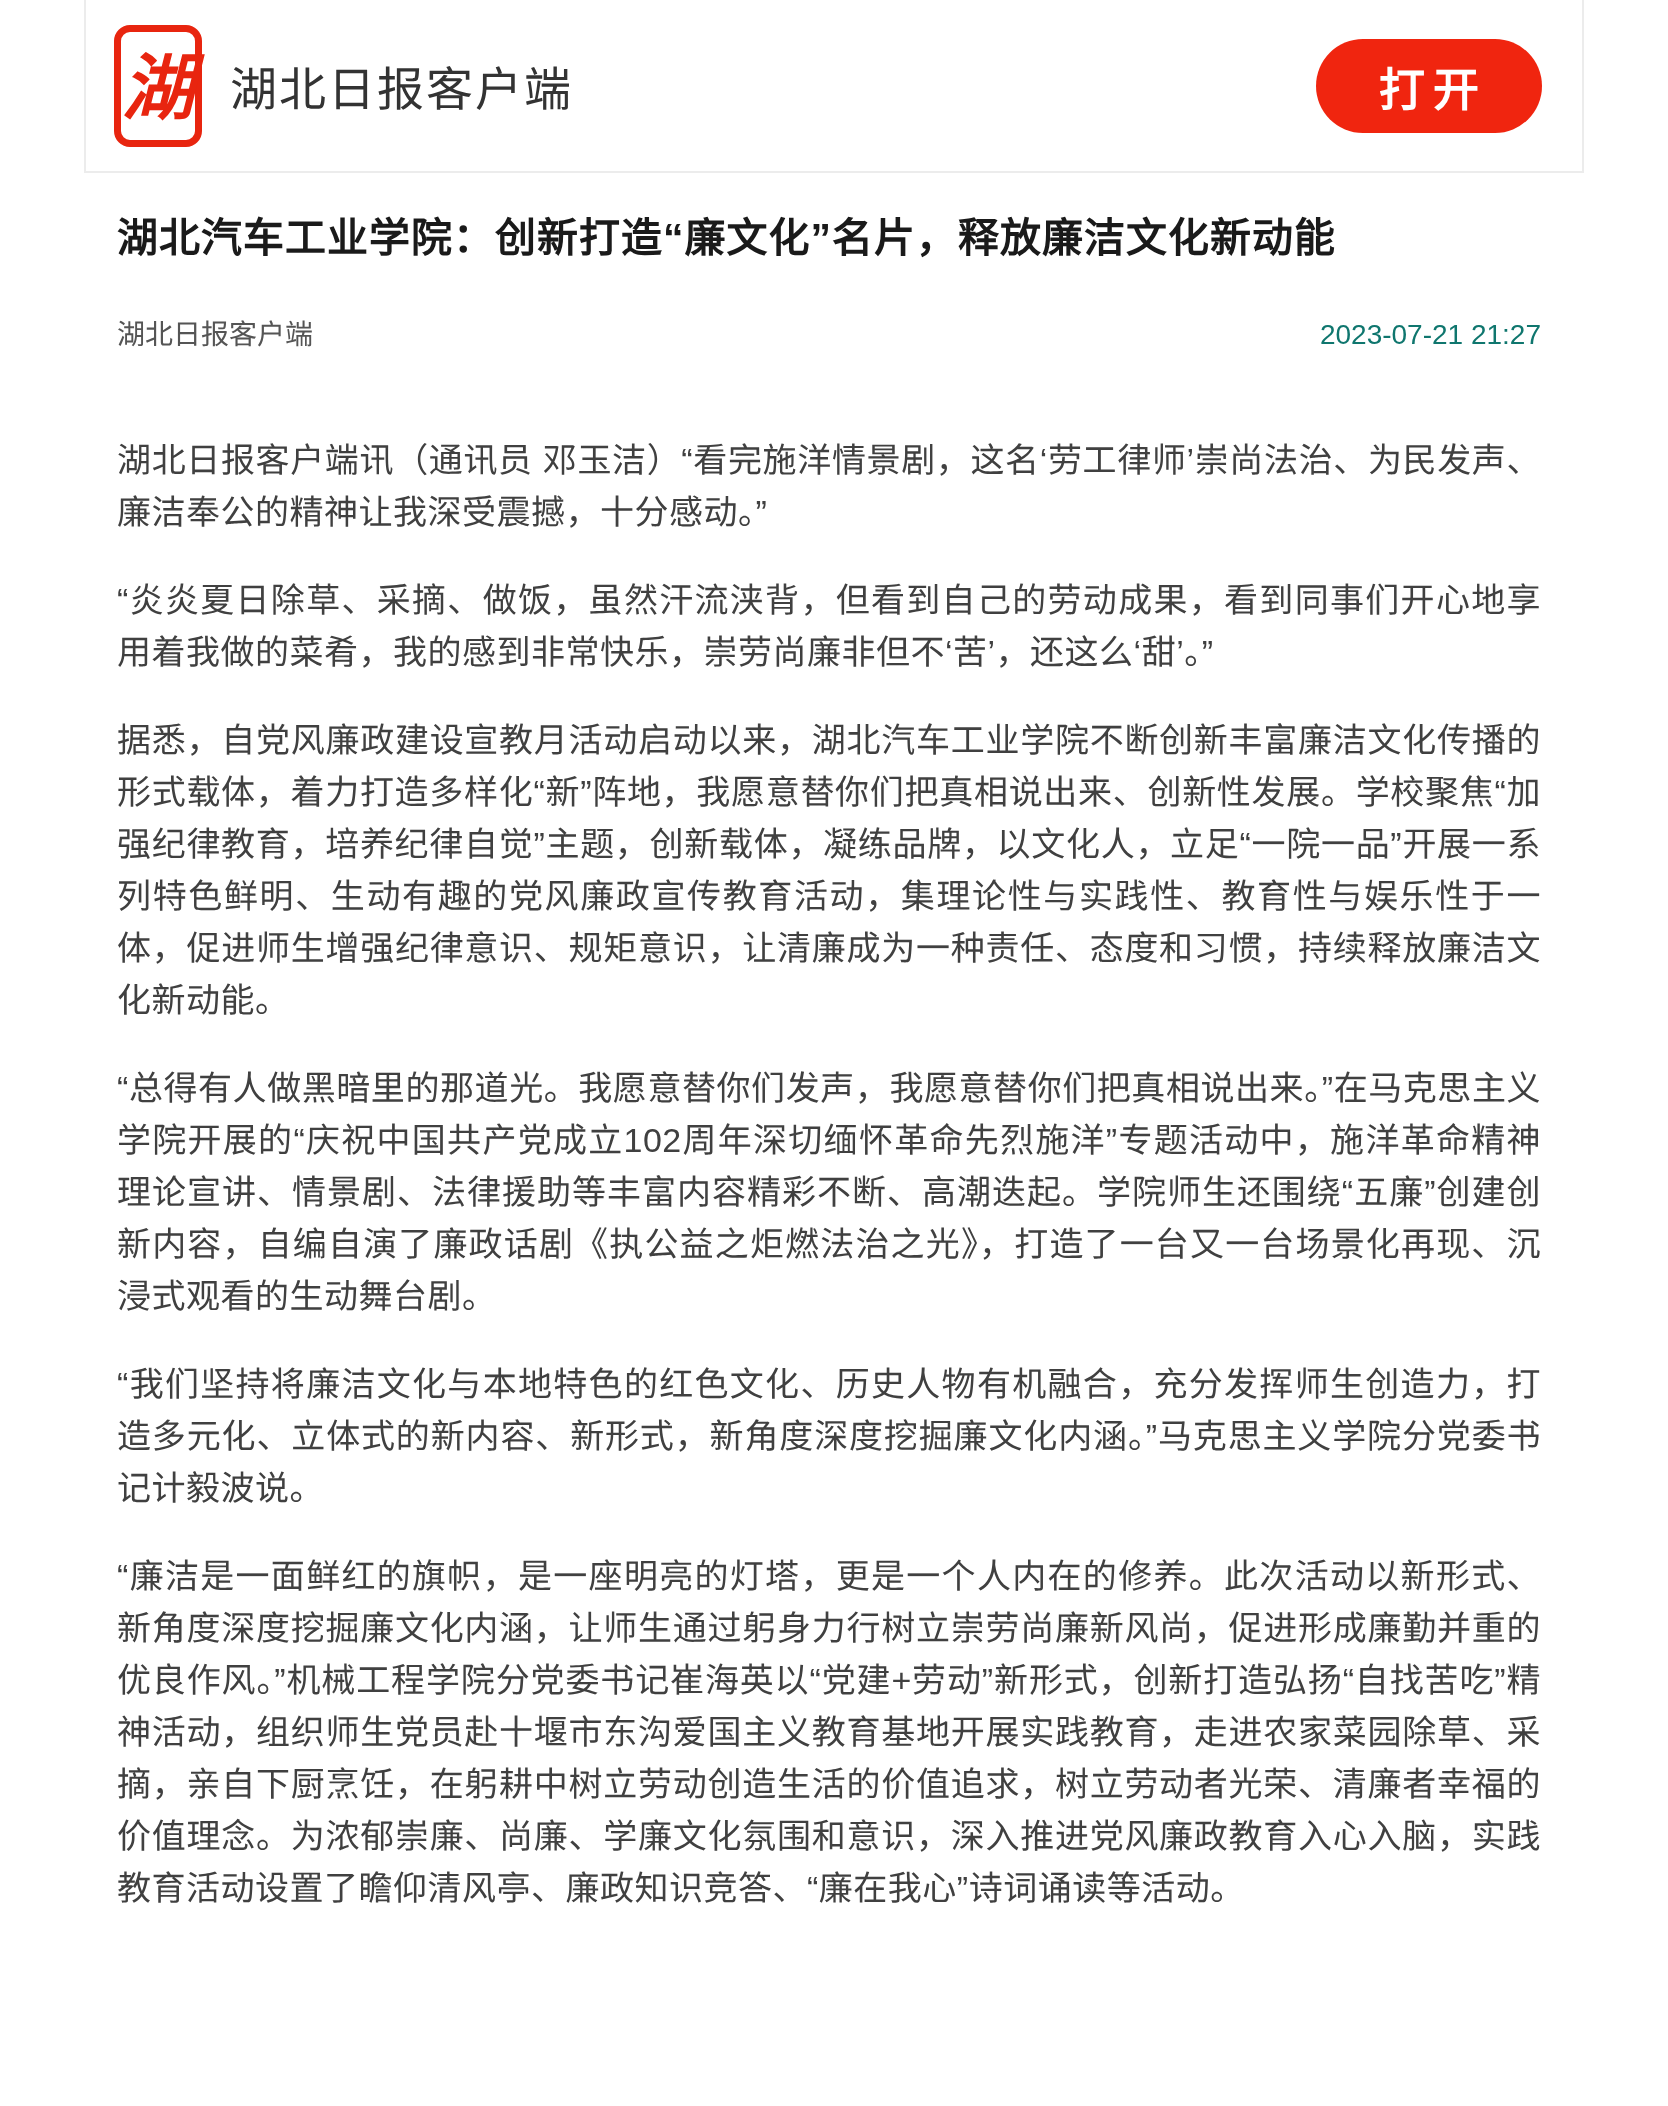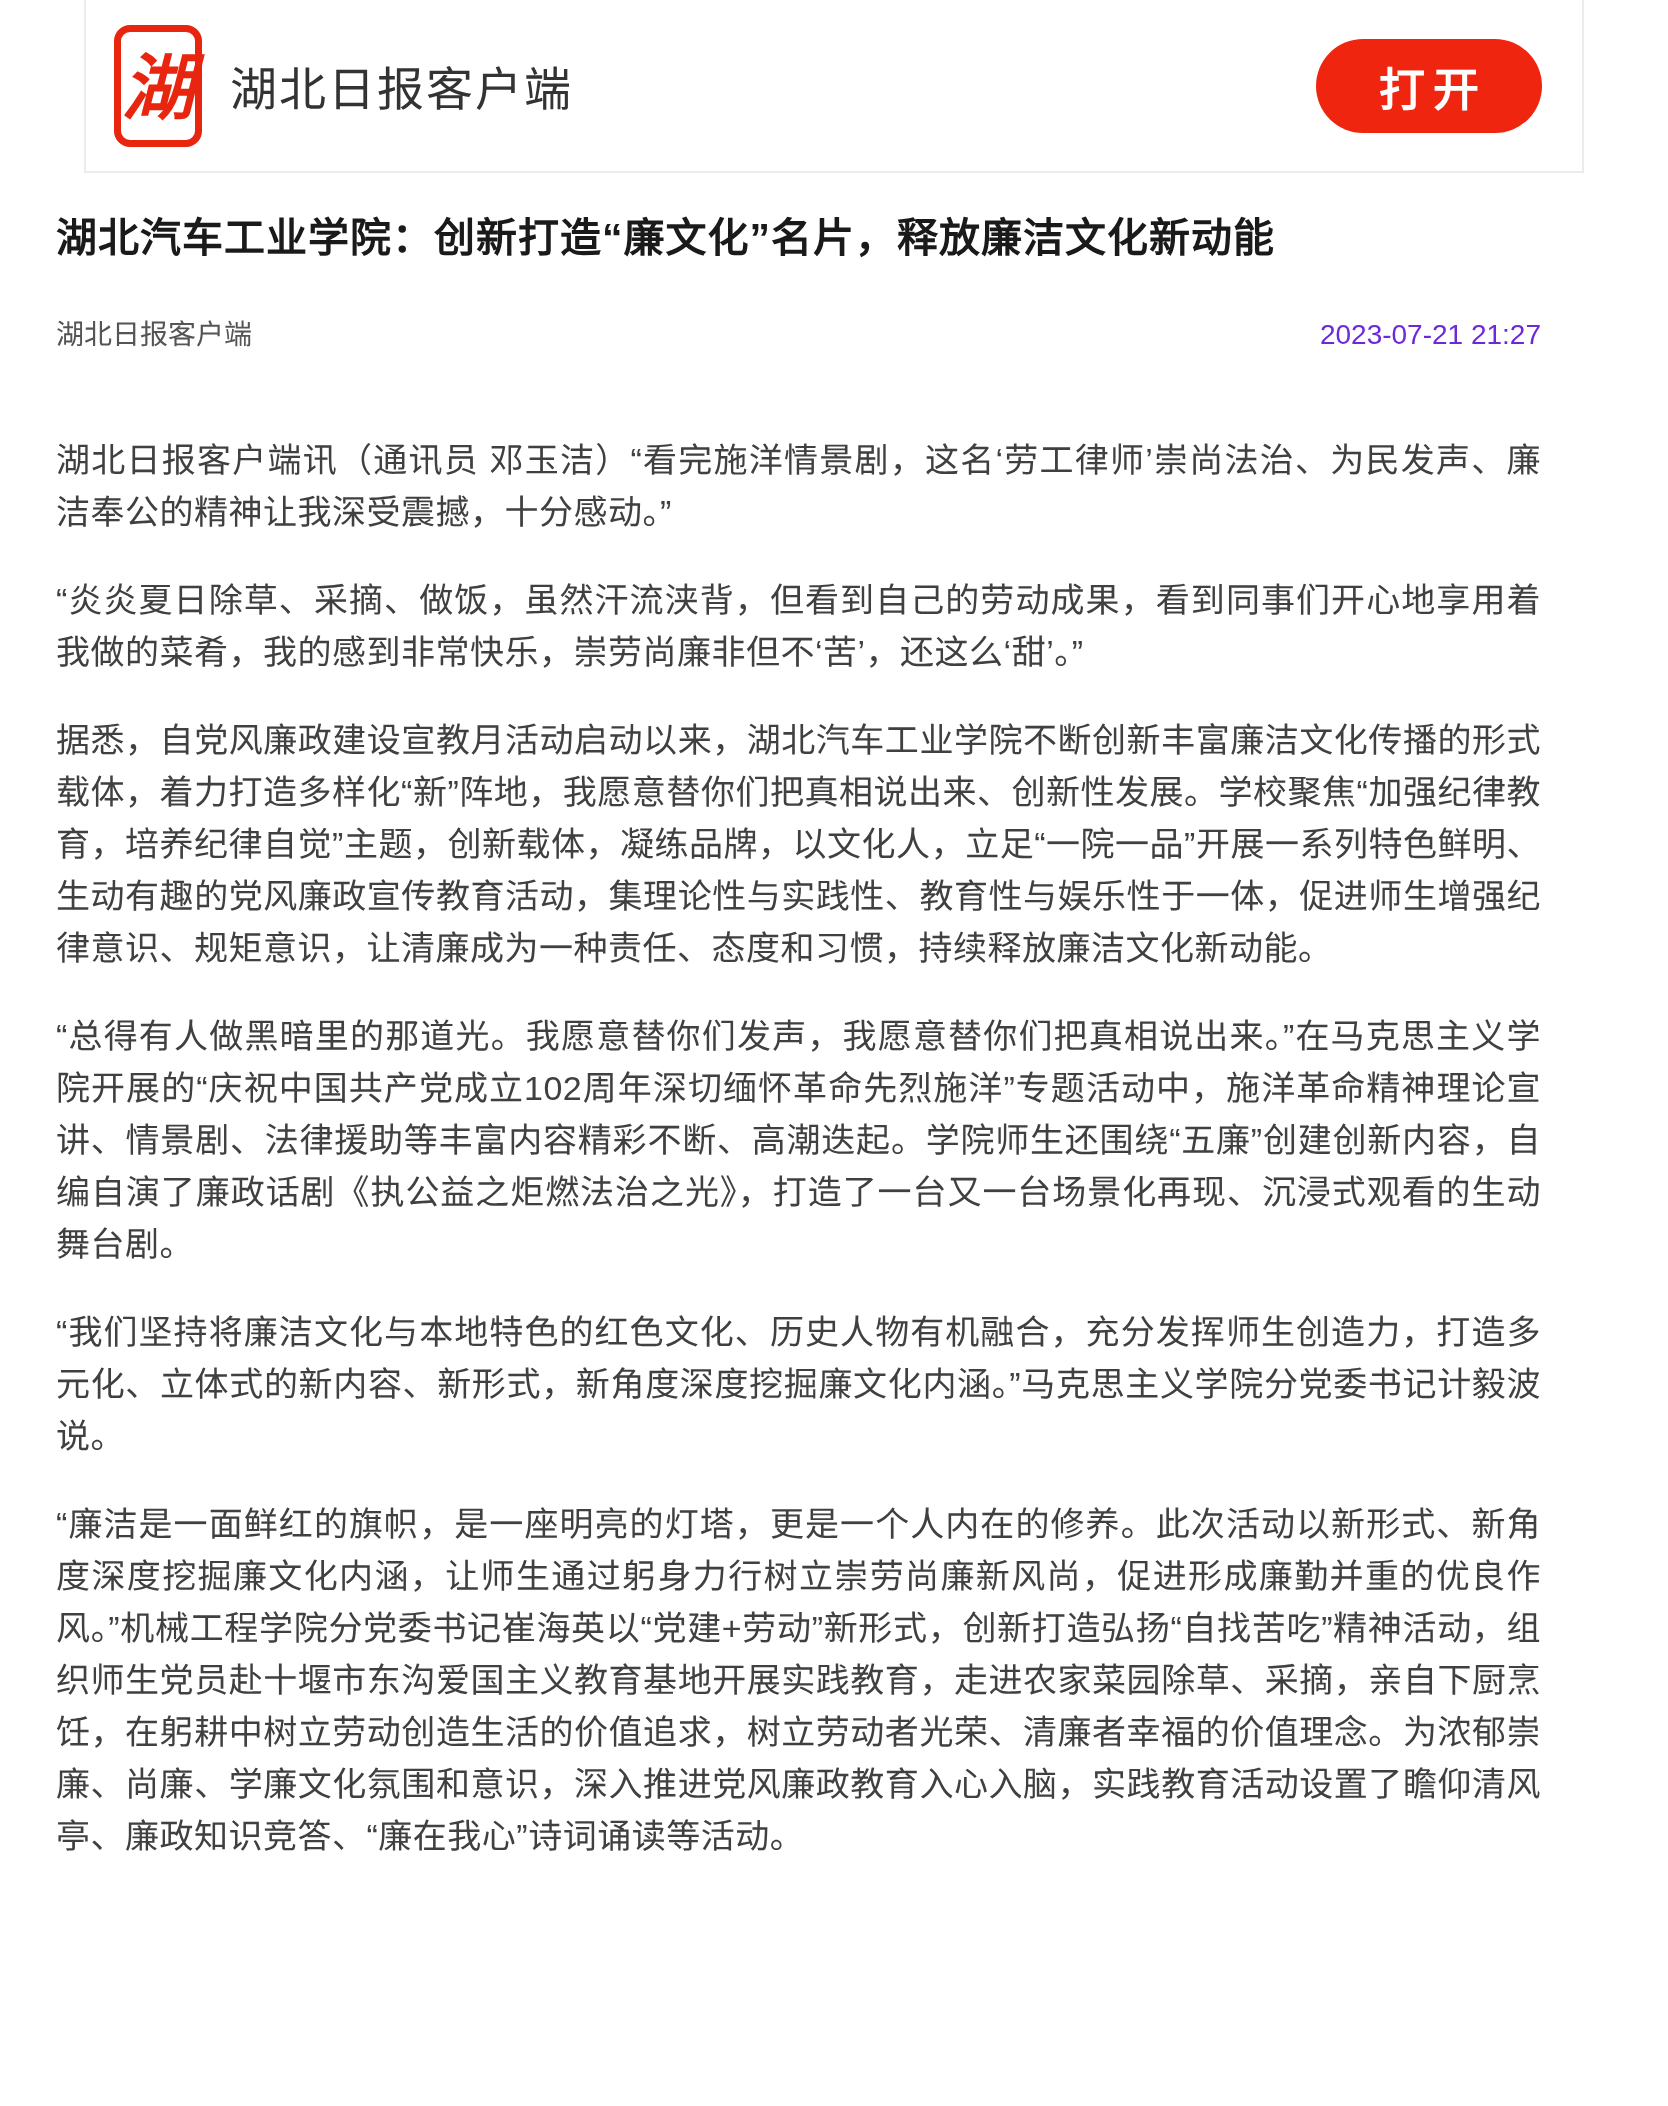--- a/index.html
+++ b/index.html
@@ -62,39 +62,39 @@
     display: flex;
     align-items: center;
     justify-content: center;
     font-family: inherit;
     cursor: pointer;
     padding-left: 8px;
     font-weight: bold;
   }
   
   .article {
-    padding: 0 127px 0 56px;
+    padding: 0 127px 0 117px;
   }
   .article-title {
     margin-top: 40px;
     font-size: 41px;
     font-weight: bold;
     color: #1a1a1a;
     line-height: 1.25;
     letter-spacing: 1px;
     white-space: nowrap;
   }
   .byline {
     margin-top: 48px;
     display: flex;
     justify-content: space-between;
     align-items: baseline;
   }
   .source { font-size: 28px; color: #555555; }
-  .date   { font-size: 28px; color: #6d28d9; }
+  .date   { font-size: 28px; color: #0f766e; }
   .body-text { margin-top: 82px; }
   .body-text p.para {
     font-size: 34px;
     line-height: 52px;
     color: #404040;
     text-align: justify;
     margin-bottom: 36px;
     letter-spacing: 0.5px;
   }
 </style>

